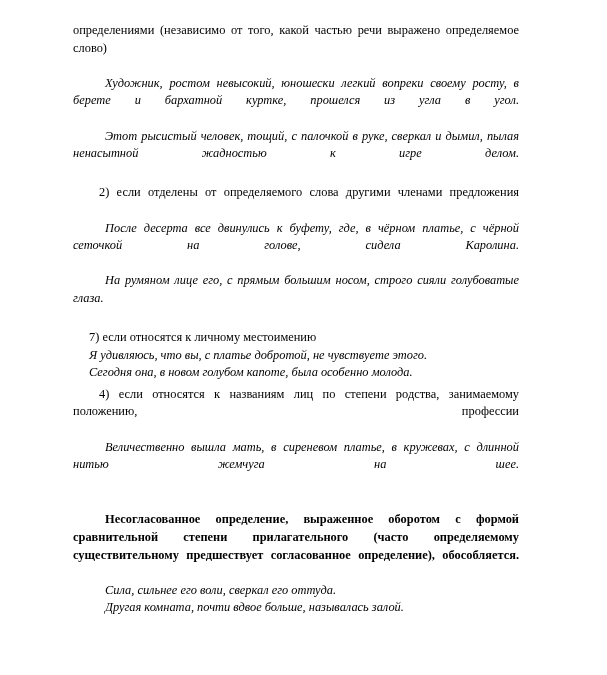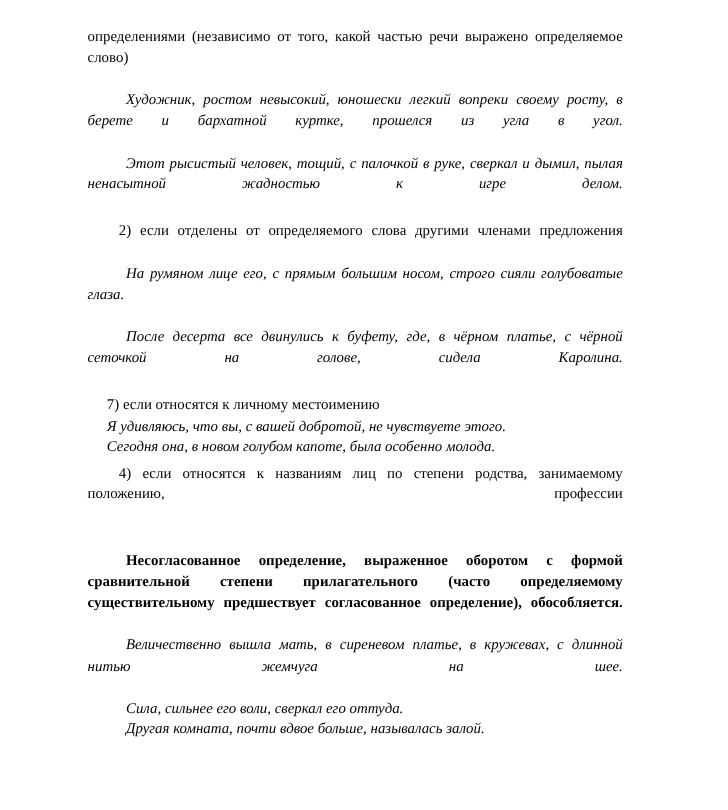--- a/index.html
+++ b/index.html
@@ -56,35 +56,35 @@
   <div>
 
     <p class="block roman ind-none">определениями (независимо от того, какой частью речи выражено определяемое слово)</p>
 
     <p class="block ital ind-lg">Художник, ростом невысокий, юношески легкий вопреки своему росту, в берете и бархатной куртке, прошелся из угла в угол.</p>
 
     <p class="block ital ind-lg">Этот рысистый человек, тощий, с палочкой в руке, сверкал и дымил, пылая ненасытной жадностью к игре делом.</p>
 
     <p class="block roman ind-md gap-m">2) если отделены от определяемого слова другими членами предложения</p>
 
+    <p class="block ital ind-lg">После десерта все двинулись к буфету, где, в чёрном платье, с чёрной сеточкой на голове, сидела Каролина.</p>
+
     <p class="block ital ind-lg">На румяном лице его, с  прямым большим носом, строго сияли голубоватые глаза.</p>
-
-    <p class="block ital ind-lg">После десерта все двинулись к буфету, где, в чёрном платье, с чёрной сеточкой на голове, сидела Каролина.</p>
 
     <p class="block roman ind-sm gap-m noafter">7) если относятся к личному местоимению</p>
 
-    <p class="block ital ind-sm noafter">Я удивляюсь, что вы, с вашей добротой, не чувствуете этого.</p>
+    <p class="block ital ind-sm noafter">Я удивляюсь, что вы, с платье добротой, не чувствуете этого.</p>
 
     <p class="block ital ind-sm noafter">Сегодня она, в новом голубом капоте, была особенно молода.</p>
 
     <p class="block roman ind-md gap-m">4) если относятся к названиям лиц по степени родства, занимаемому положению, профессии</p>
 
+    <p class="block ital ind-lg">Величественно вышла мать, в сиреневом платье, в кружевах, с длинной нитью жемчуга на шее.</p>
+
     <p class="block bold ind-lg gap-l">Несогласованное определение, выраженное оборотом с формой сравнительной степени прилагательного (часто определяемому существительному предшествует согласованное определение), обособляется.</p>
-
-    <p class="block ital ind-lg">Величественно вышла мать, в сиреневом платье, в кружевах, с длинной нитью жемчуга на шее.</p>
 
     <p class="block ital ind-lg noafter">Сила, сильнее его воли, сверкал его оттуда.</p>
 
 
     <p class="block ital ind-lg noafter">Другая комната, почти вдвое больше, называлась залой.</p>
 
   </div>
 </div>
 
 </body></html>

